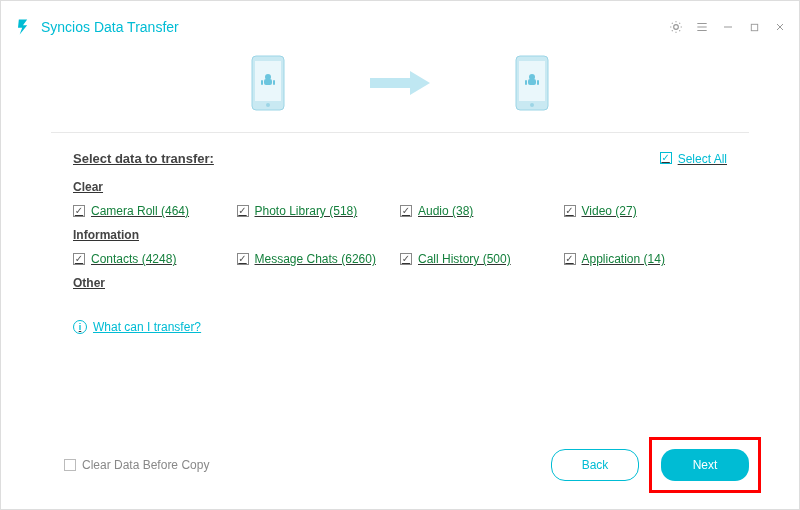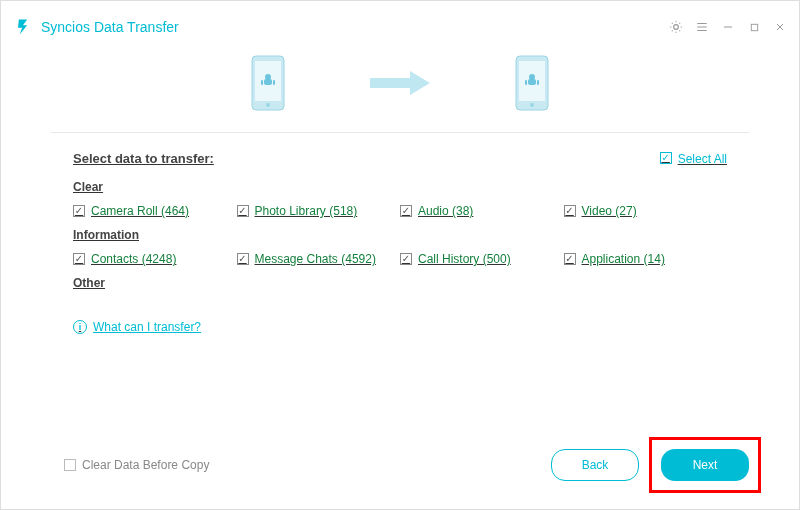--- a/index.html
+++ b/index.html
@@ -152,21 +152,21 @@
   </div>
 
   <div class="section-heading">Information</div>
   <div class="items-row">
     <div class="checkbox-item">
       <span class="cb checked"></span>
       <span>Contacts (4248)</span>
     </div>
     <div class="checkbox-item">
       <span class="cb checked"></span>
-      <span>Message Chats (4592)</span>
+      <span>Message Chats (6260)</span>
     </div>
     <div class="checkbox-item">
       <span class="cb checked"></span>
       <span>Call History (500)</span>
     </div>
     <div class="checkbox-item">
       <span class="cb checked"></span>
       <span>Application (14)</span>
     </div>
   </div>

